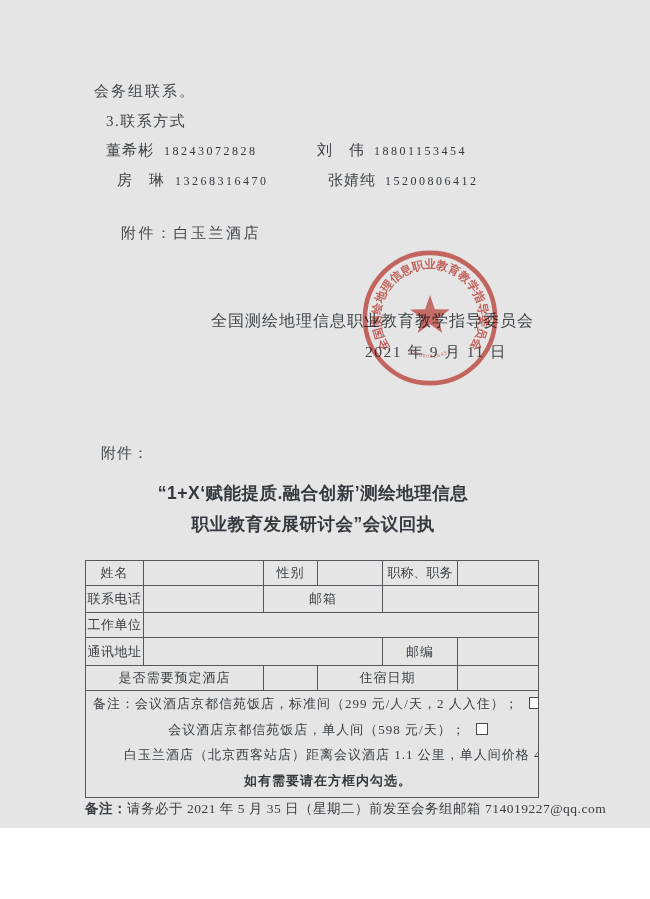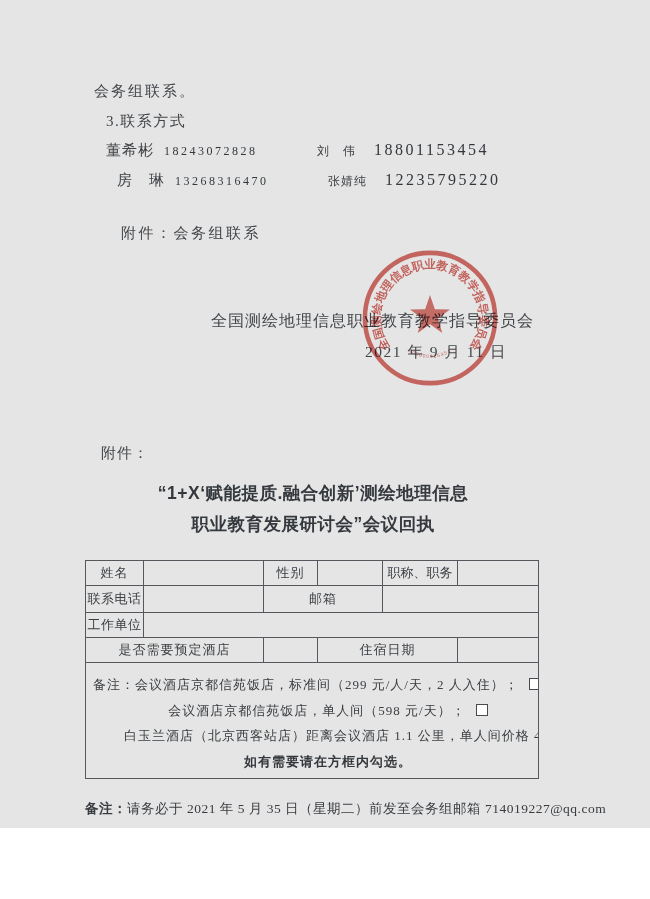--- a/index.html
+++ b/index.html
@@ -7,36 +7,36 @@
   #page {
     position:relative; width:650px; height:828px; background:#e5e5e5;
     font-family:"Liberation Serif", serif; color:#3f4246; overflow:hidden;
   }
   .abs { position:absolute; }
   .body-text { font-size:15px; letter-spacing:2px; color:#42464a; }
   
   .contact-row { display:flex; align-items:baseline; }
   .c-name  { display:inline-block; width:58px;  font-size:15px; letter-spacing:1px; }
   .c-phone { display:inline-block; width:153px; font-size:12px; letter-spacing:2.5px; color:#33383d; }
-  .c-name2 { display:inline-block; width:57px;  font-size:12px; letter-spacing:1px; }
-  .c-phone2{ display:inline-block; font-size:16px; letter-spacing:2.5px; color:#33383d; }
+  .c-name2 { display:inline-block; width:57px;  font-size:15px; letter-spacing:1px; }
+  .c-phone2{ display:inline-block; font-size:12px; letter-spacing:2.5px; color:#33383d; }
   
   .sig-org  { font-size:16px; letter-spacing:1px; color:#42464a; }
   .sig-date { font-size:15.5px; letter-spacing:1.5px; color:#42464a; }
   
   .stamp { mix-blend-mode:multiply; opacity:0.88; z-index:5; }
   
   .form-title { width:452px; text-align:center; font-family:"Liberation Sans", sans-serif;
                 font-weight:700; font-size:17.5px; letter-spacing:0.5px; color:#35393d; line-height:31px; }
   
   table.reply { border-collapse:collapse; table-layout:fixed; width:453px;
                 font-size:13px; color:#3a3e42; }
   table.reply td { border:1px solid #54575b; text-align:center; vertical-align:middle;
                    letter-spacing:1px; overflow:hidden; }
-  td.notes-cell { text-align:left; vertical-align:top; padding:9px 6px 4px 7px; letter-spacing:0.5px;margin-top:40px; }
+  td.notes-cell { text-align:left; vertical-align:top; padding:0 6px 4px 7px; letter-spacing:0.5px;margin-top:40px; }
   .note-line { line-height:25.5px; white-space:nowrap; }
   .note-line.indent { padding-left:31px; }
   .note-line.bold { font-weight:700; color:#34383c; }
   .checkbox { display:inline-block; width:12px; height:12px; border:1.3px solid #474b4f;
               margin-left:10px; vertical-align:-1px; background:#fff; }
   
   .footer-note { font-size:13.5px; letter-spacing:0.5px; color:#393d41; }
   .footer-note .b { font-weight:700; }
   .page-num { width:452px; text-align:center; font-size:12.5px; color:#6f7377; letter-spacing:2px; }
 </style>
@@ -52,24 +52,24 @@
   <div class="abs contact-row" style="left:106px; top:141px;">
     <span class="c-name">董希彬</span>
     <span class="c-phone">18243072828</span>
     <span class="c-name2">刘　伟</span>
     <span class="c-phone2">18801153454</span>
   </div>
   <div class="abs contact-row" style="left:106px; top:171px;margin-left:11px;">
     <span class="c-name">房　琳</span>
     <span class="c-phone">13268316470</span>
     <span class="c-name2">张婧纯</span>
-    <span class="c-phone2">12235795220</span>
+    <span class="c-phone2">15200806412</span>
   </div>
 
-  <div class="abs body-text" style="left:121px; top:224px; letter-spacing:2.5px;">附件：会务组联系</div>
+  <div class="abs body-text" style="left:121px; top:224px; letter-spacing:2.5px;">附件：白玉兰酒店</div>
 
   <div class="abs sig-org" style="left:211px; top:311px;">全国测绘地理信息职业教育教学指导委员会</div>
   <div class="abs sig-date" style="left:365px; top:342px;">2021 年 9 月 11 日</div>
 
   <svg class="abs stamp" style="left:360px; top:248px;" width="140" height="140" viewBox="0 0 200 200">
     <defs>
       <path id="ringPath" d="M 38.5,135.5 A 71,71 0 1 1 161.5,135.5" fill="none"></path>
       <path id="serialPath" d="M 56.3,136.6 A 57,57 0 0 0 143.7,136.6" fill="none"></path>
     </defs>
     <circle cx="100" cy="100" r="93" fill="none" stroke="#cf4a42" stroke-width="6.5" opacity="0.9"></circle>
@@ -108,20 +108,26 @@
     <tr style="height:27px">
       <td style="letter-spacing:0.5px;">联系电话</td>
       <td></td>
       <td colspan="2">邮箱</td>
       <td colspan="2"></td>
     </tr>
     <tr style="height:25px">
       <td style="letter-spacing:0.5px;">工作单位</td>
       <td colspan="5"></td>
     </tr>
+    <tr style="height:28px">
+      <td style="letter-spacing:0.5px;">通讯地址</td>
+      <td colspan="3"></td>
+      <td>邮编</td>
+      <td></td>
+    </tr>
     <tr style="height:25px">
       <td colspan="2">是否需要预定酒店</td>
       <td></td>
       <td colspan="2">住宿日期</td>
       <td></td>
     </tr>
     <tr style="height:102px">
       <td colspan="6" class="notes-cell">
         <div class="note-line">
           <span>备注：</span><span>会议酒店京都信苑饭店，标准间（299 元/人/天，2 人入住）；</span><span class="checkbox"></span>

